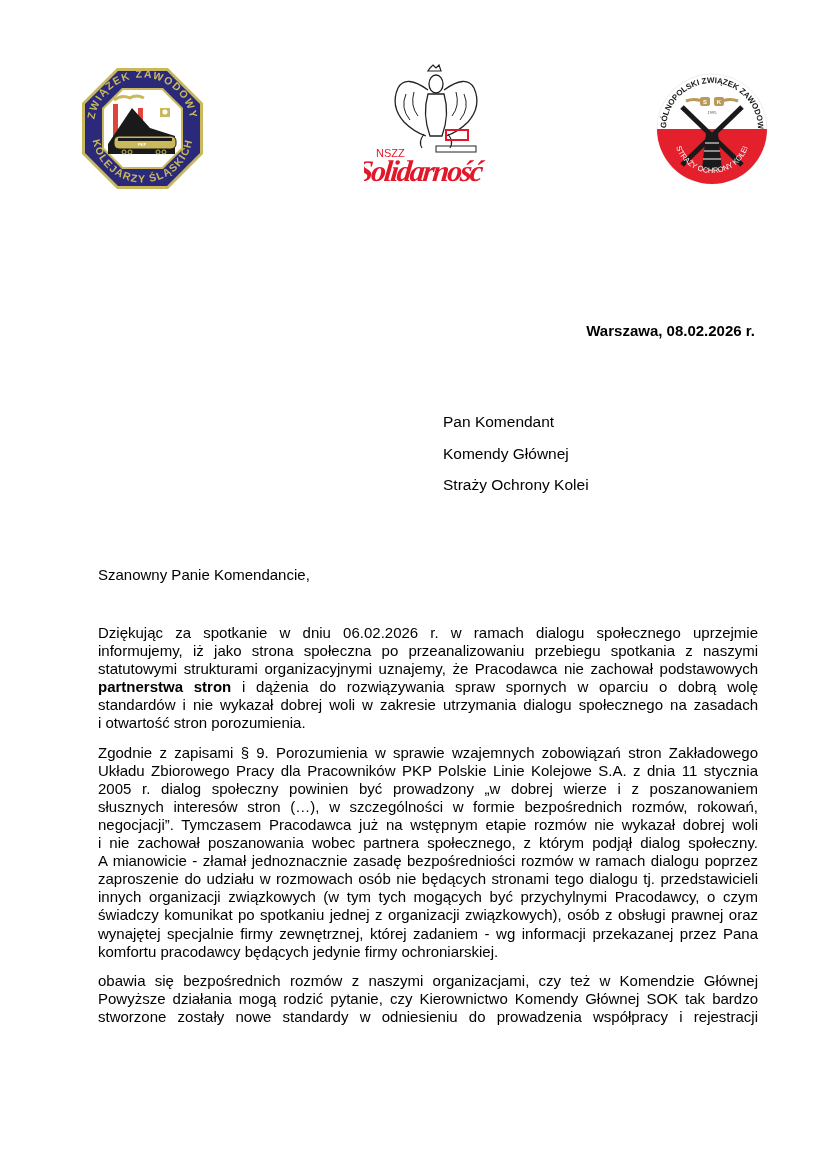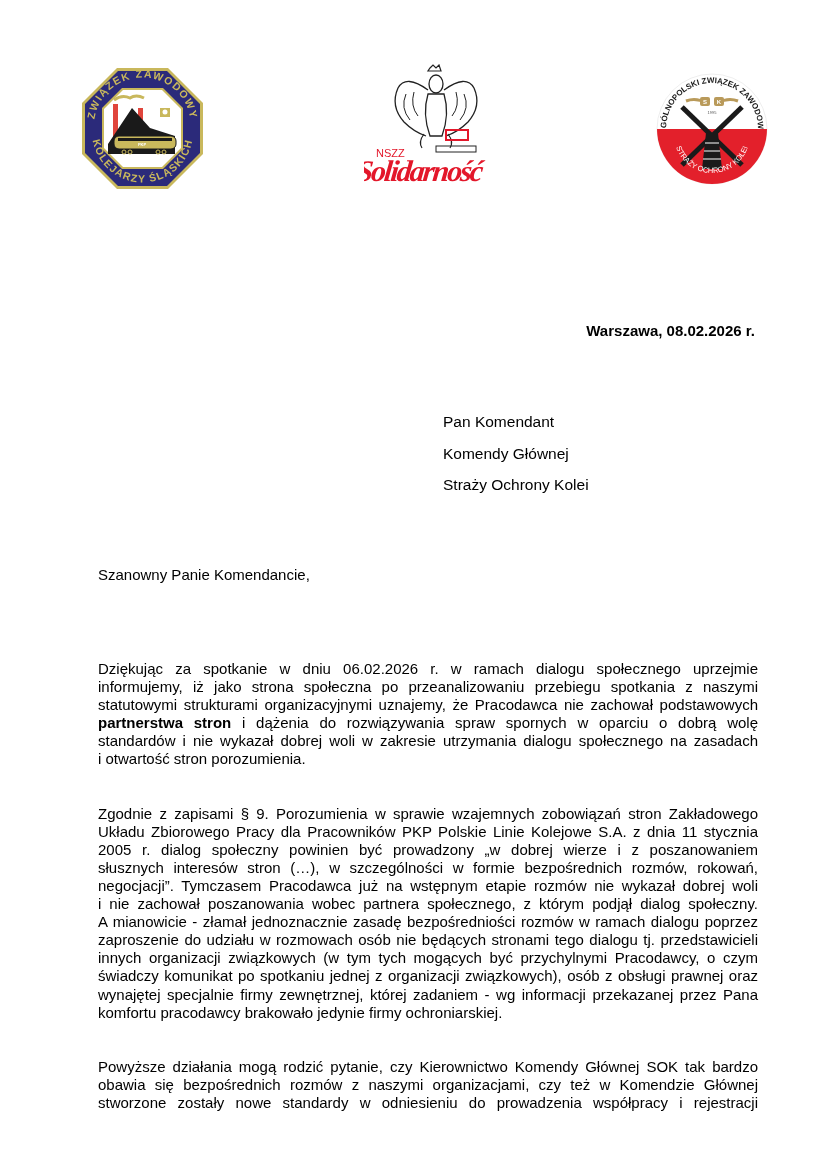--- a/index.html
+++ b/index.html
@@ -10,21 +10,21 @@
     #logo-zzks { left: 80px; top: 66px; width: 125px; height: 125px; }
     #logo-solidarnosc { left: 364px; top: 64px; width: 142px; height: 122px; text-align: center; }
     #logo-ozzsok { left: 656px; top: 73px; width: 112px; height: 112px; }
 
     .date-line { position: absolute; right: 71px; top: 322px; font-size: 15px; font-weight: bold; }
     .addressee { position: absolute; left: 443px; top: 412px; font-size: 15.5px; font-weight: normal; }
     .addressee div { height: 31.5px; line-height: 20px; }
     .salutation { position: absolute; left: 98px; top: 566px; font-size: 15px; }
 
     .body-text { position: absolute; left: 98px; width: 660px; top: 624px; font-size: 15px; line-height: 18.1px; }
-    .body-text p { text-align: justify; text-align-last: left; margin-bottom: 11px; margin-top: 36px; }
+    .body-text p { text-align: justify; text-align-last: left; margin-bottom: 11px; }
     .body-text p .ln { display: block; text-align: justify; text-align-last: justify; }
     .body-text p .ln.last { text-align-last: left; }
     .body-text b { font-weight: bold; }
   </style>
 </head>
 <body>
 
 <div class="logo" id="logo-zzks">
   <svg width="125" height="125" viewBox="0 0 125 125">
     <polygon points="37,2 88,2 123,37 123,88 88,123 37,123 2,88 2,37" fill="#c9b85c"></polygon>
@@ -119,20 +119,20 @@
     <span class="ln">Układu Zbiorowego Pracy dla Pracowników PKP Polskie Linie Kolejowe S.A. z dnia 11 stycznia</span>
     <span class="ln">2005 r. dialog społeczny powinien być prowadzony „w dobrej wierze i z poszanowaniem</span>
     <span class="ln">słusznych interesów stron (…), w szczególności w formie bezpośrednich rozmów, rokowań,</span>
     <span class="ln">negocjacji”.  Tymczasem Pracodawca już na wstępnym etapie rozmów nie wykazał  dobrej woli</span>
     <span class="ln">i nie zachował poszanowania wobec partnera społecznego, z którym podjął dialog społeczny.</span>
     <span class="ln">A mianowicie - złamał jednoznacznie zasadę bezpośredniości rozmów w ramach dialogu poprzez</span>
     <span class="ln">zaproszenie do udziału w rozmowach osób nie będących stronami tego dialogu tj. przedstawicieli</span>
     <span class="ln">innych organizacji związkowych (w tym tych mogących być przychylnymi Pracodawcy, o czym</span>
     <span class="ln">świadczy komunikat po spotkaniu jednej z organizacji związkowych), osób z obsługi prawnej oraz</span>
     <span class="ln">wynajętej specjalnie firmy zewnętrznej, której zadaniem - wg informacji przekazanej przez Pana</span>
-    <span class="ln last">komfortu pracodawcy brakowało jedynie firmy ochroniarskiej.</span>
+    <span class="ln last">komfortu pracodawcy będących jedynie firmy ochroniarskiej.</span>
   </p>
   <p>
+    <span class="ln">obawia się bezpośrednich rozmów z naszymi organizacjami, czy też w Komendzie Głównej</span>
     <span class="ln">Powyższe działania mogą rodzić pytanie, czy Kierownictwo Komendy Głównej SOK tak bardzo</span>
-    <span class="ln">obawia się bezpośrednich rozmów z naszymi organizacjami, czy też w Komendzie Głównej</span>
     <span class="ln">stworzone zostały nowe standardy w odniesieniu do prowadzenia współpracy i rejestracji</span>
   </p>
 </div>
 
 </body></html>

